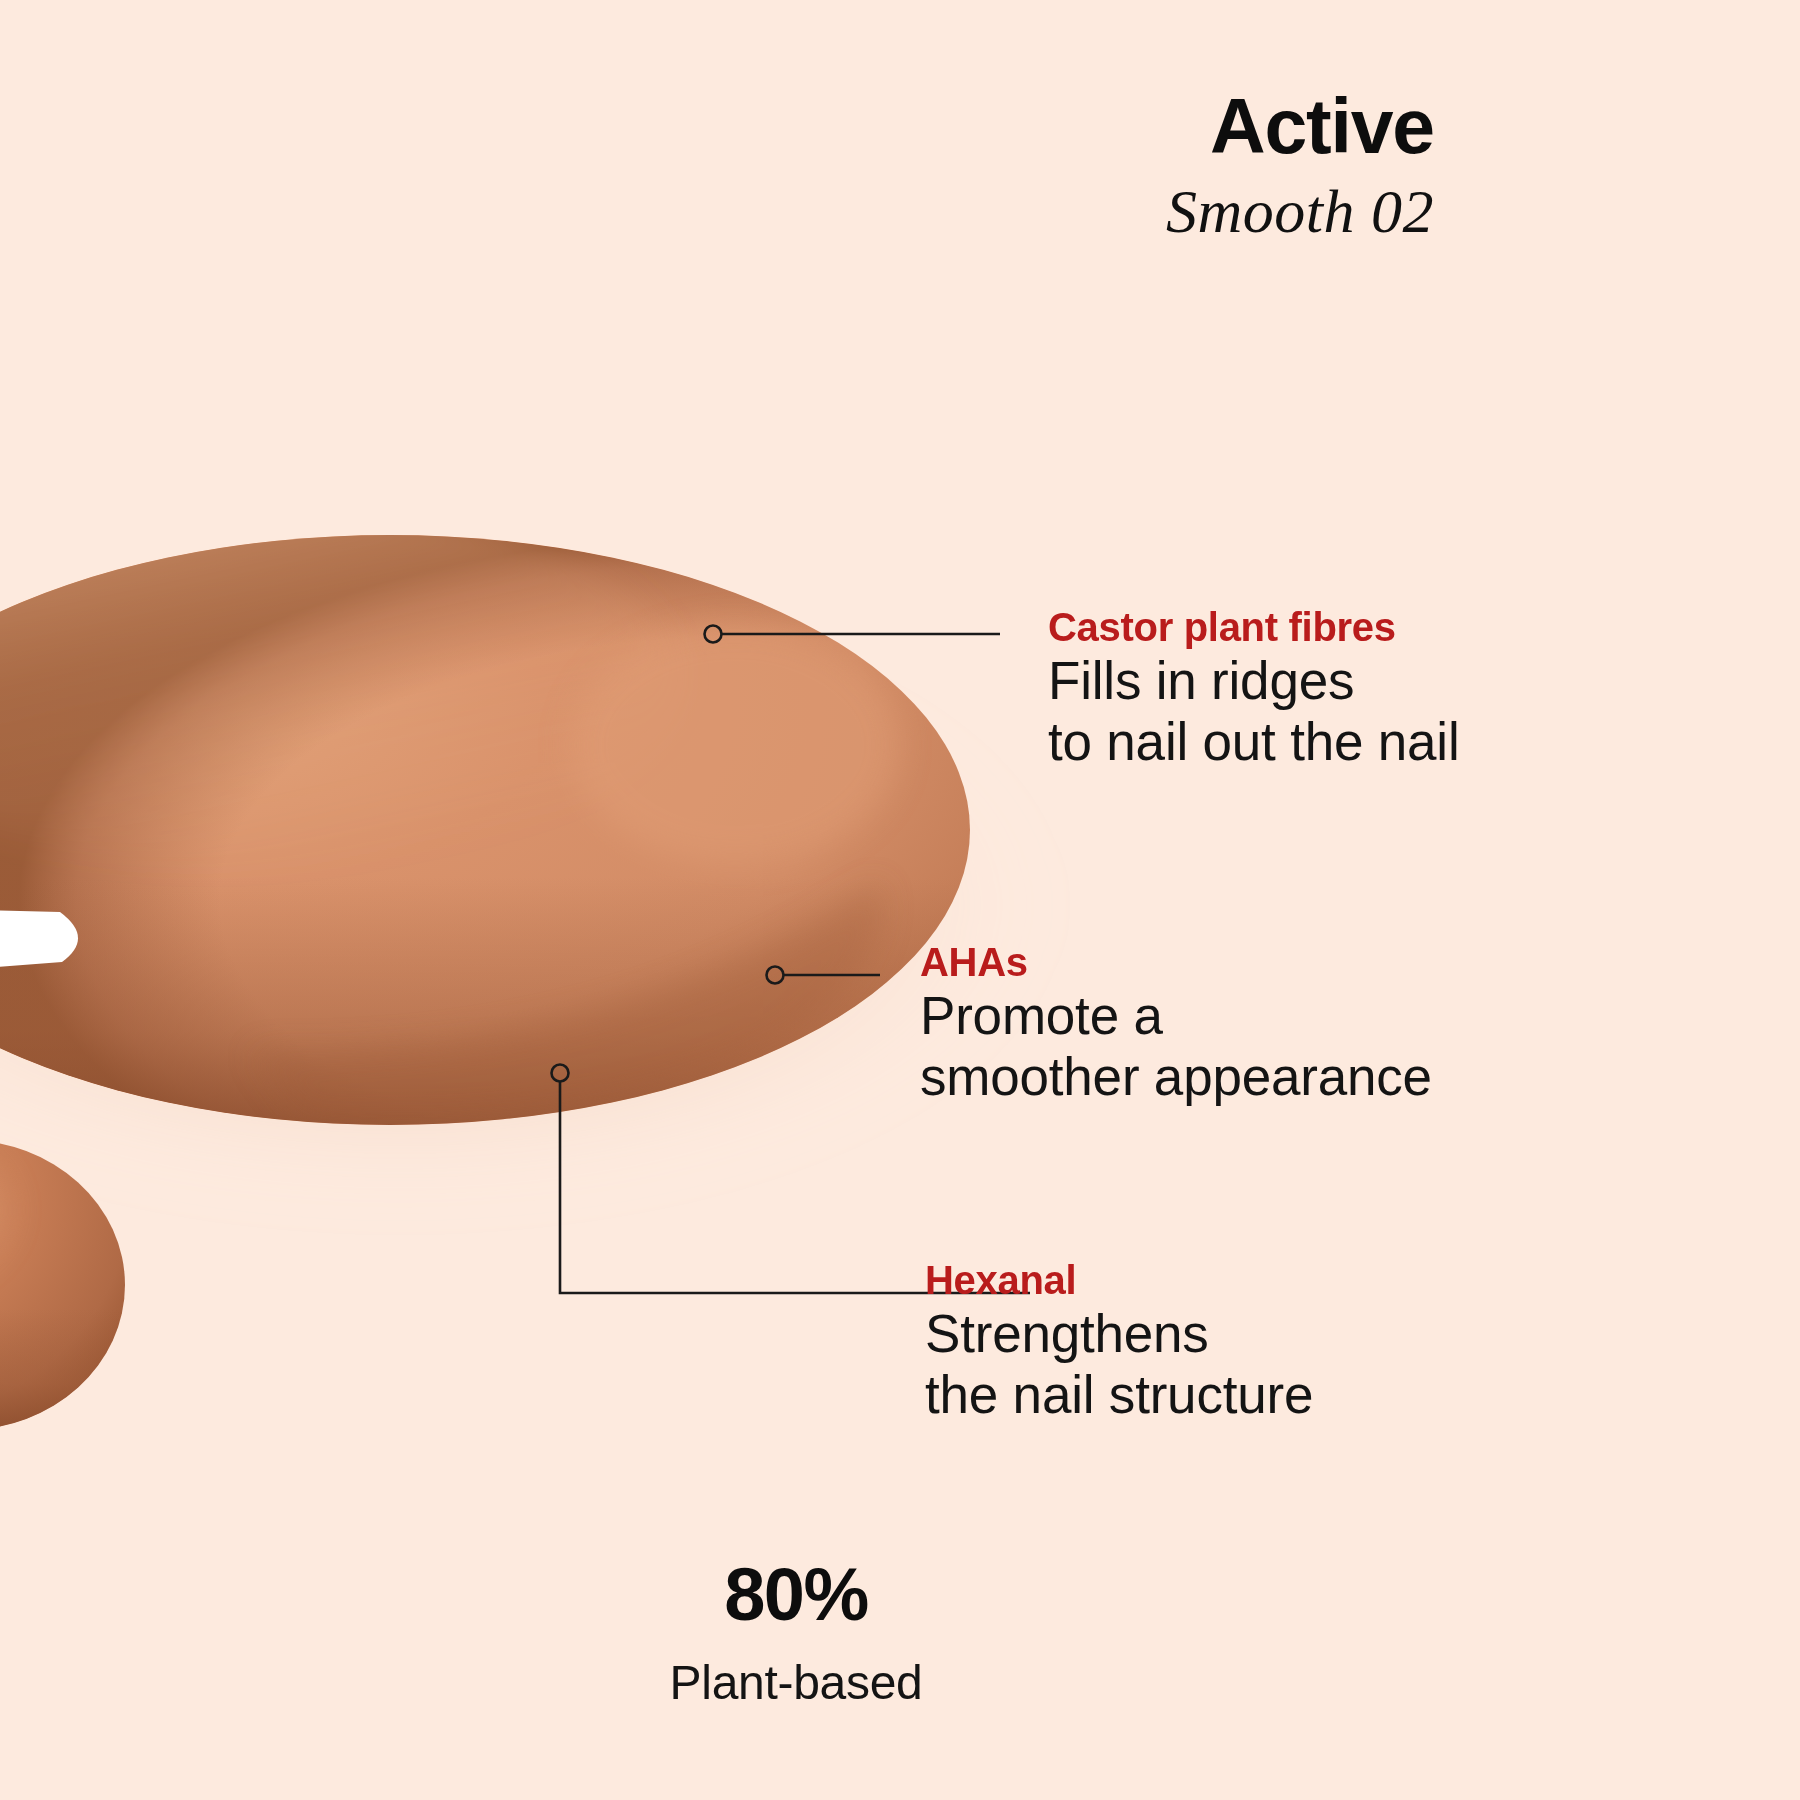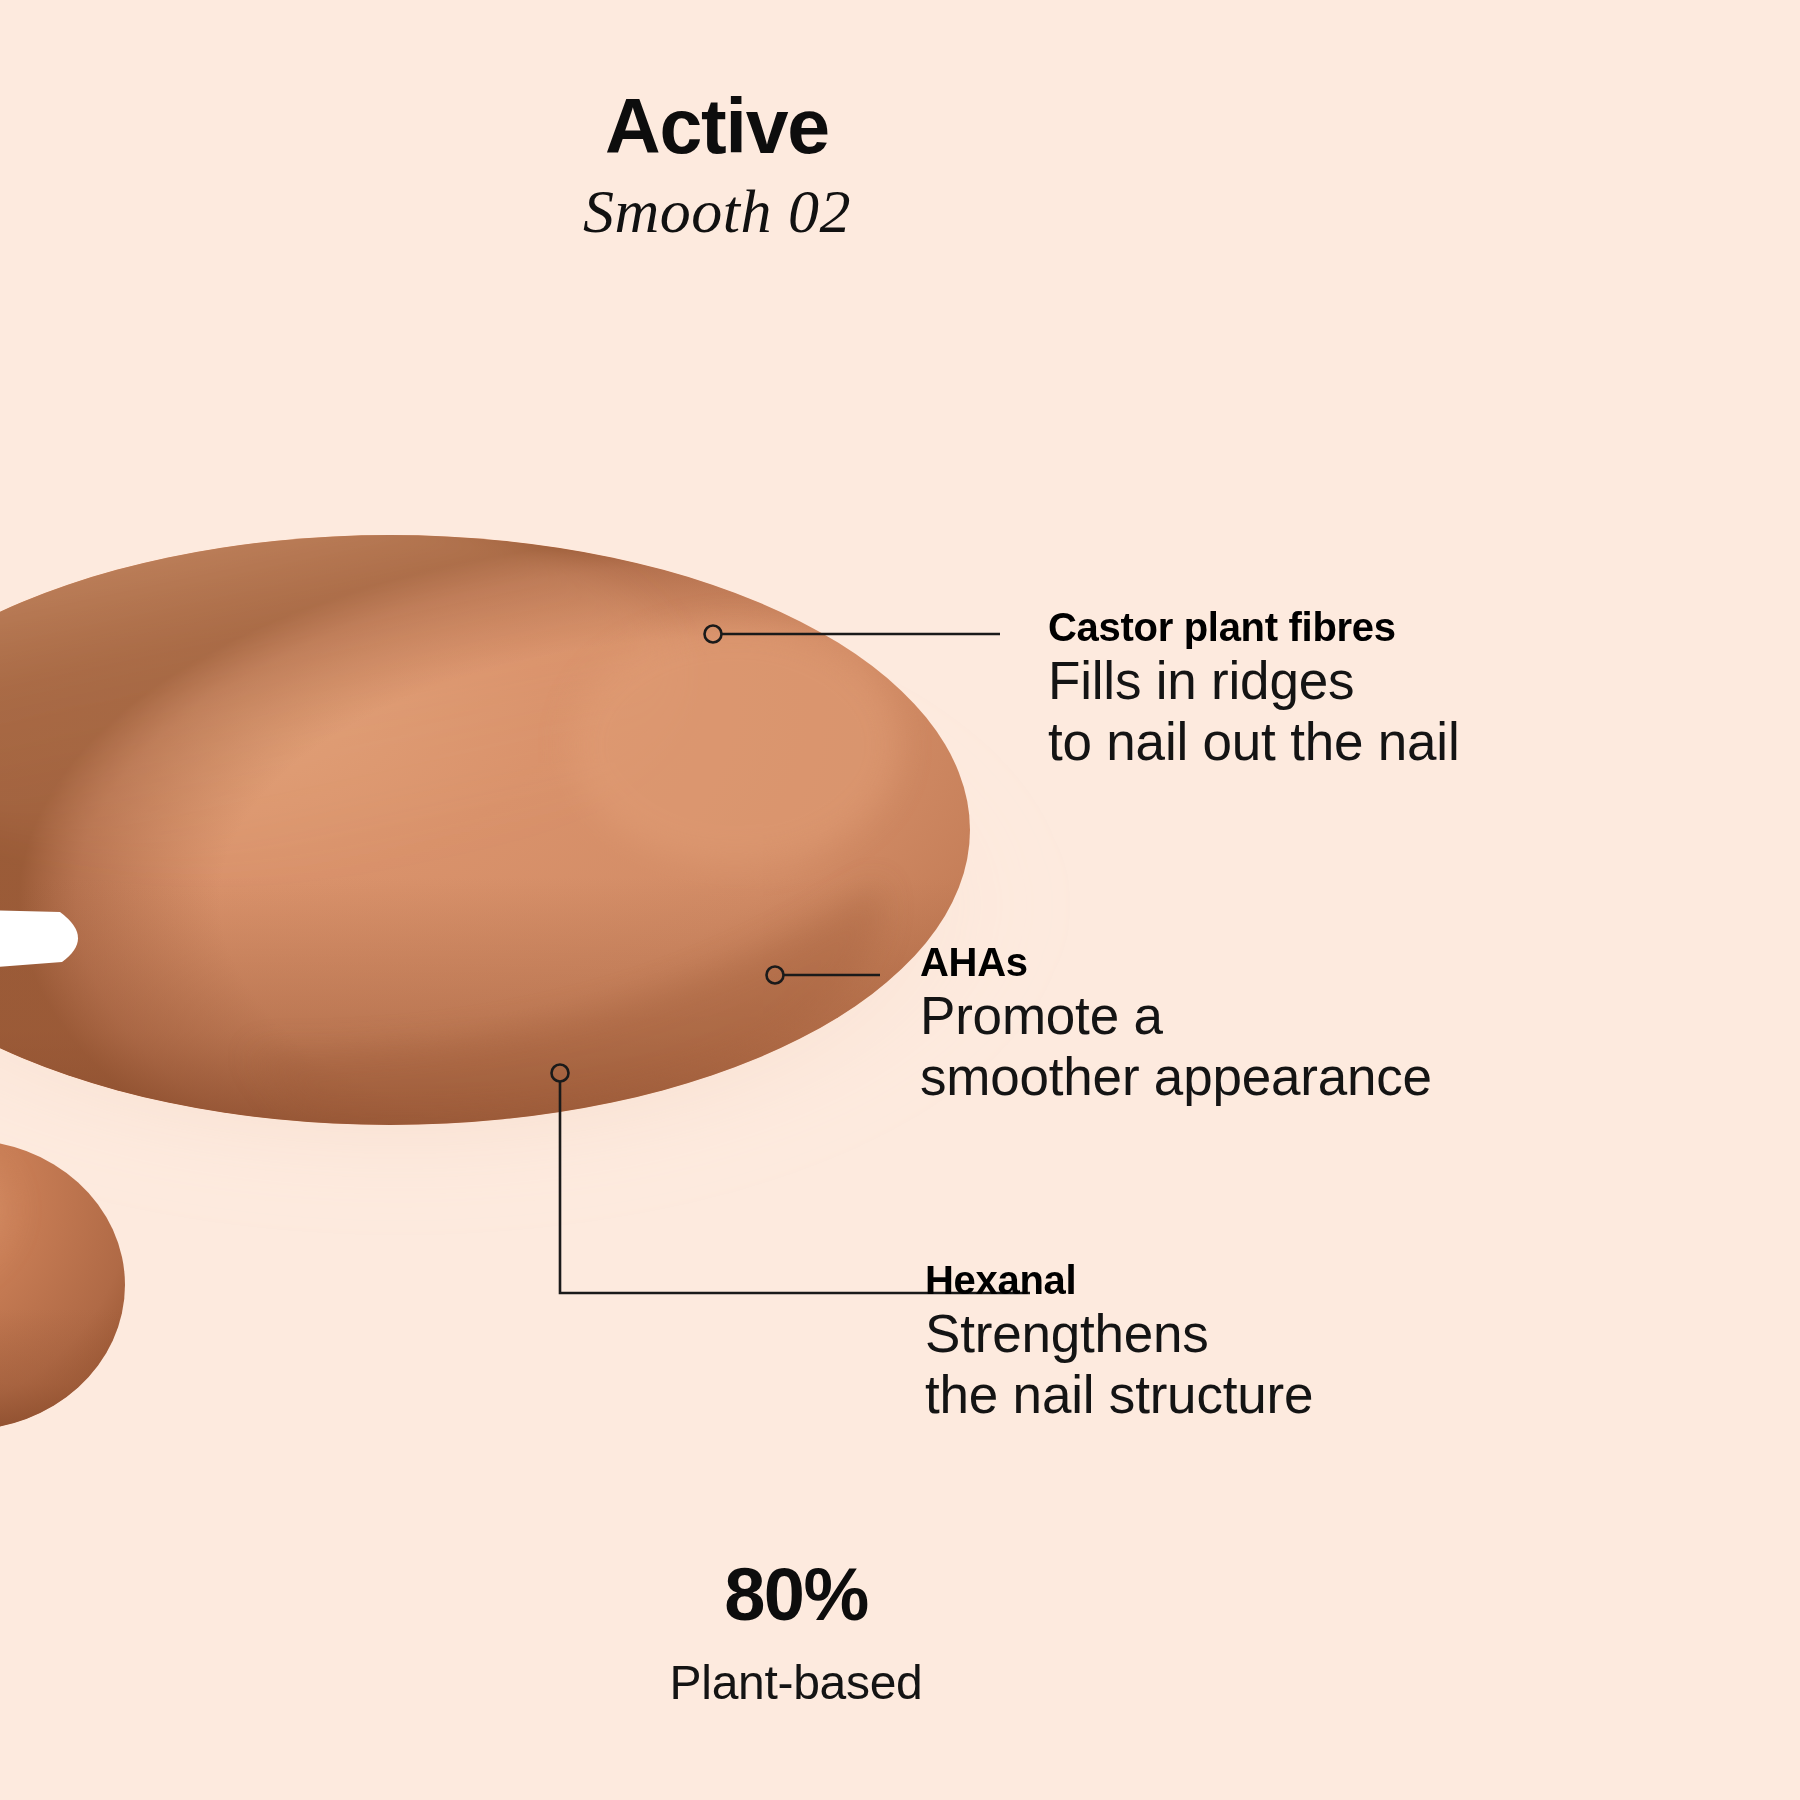--- a/index.html
+++ b/index.html
@@ -26,21 +26,21 @@
     height: 1800px;
     pointer-events: none;
   }
 
   
   .headline-block {
     position: absolute;
     top: 88px;
     left: 0;
     width: 1434px;
-    text-align: center;
+    text-align: right;
   }
   .headline-main {
     font-family: "Liberation Sans", sans-serif;
     font-weight: 700;
     font-size: 77px;
     letter-spacing: -1.2px;
     color: #0d0d0d;
     line-height: 1.0;
     display: block;
   }
@@ -58,21 +58,21 @@
 
   
   .callout {
     position: absolute;
   }
   .callout-title {
     font-family: "Liberation Sans", sans-serif;
     font-weight: 700;
     font-size: 40px;
     letter-spacing: -0.3px;
-    color: #000000;
+    color: #b91c1c;
     line-height: 1.12;
     white-space: nowrap;
     display: block;
   }
   .callout-line {
     font-family: Liberation Sans, sans-serif;
     font-weight: 400;
     font-size: 53px;
     letter-spacing: -0.2px;
     color: #141414;

